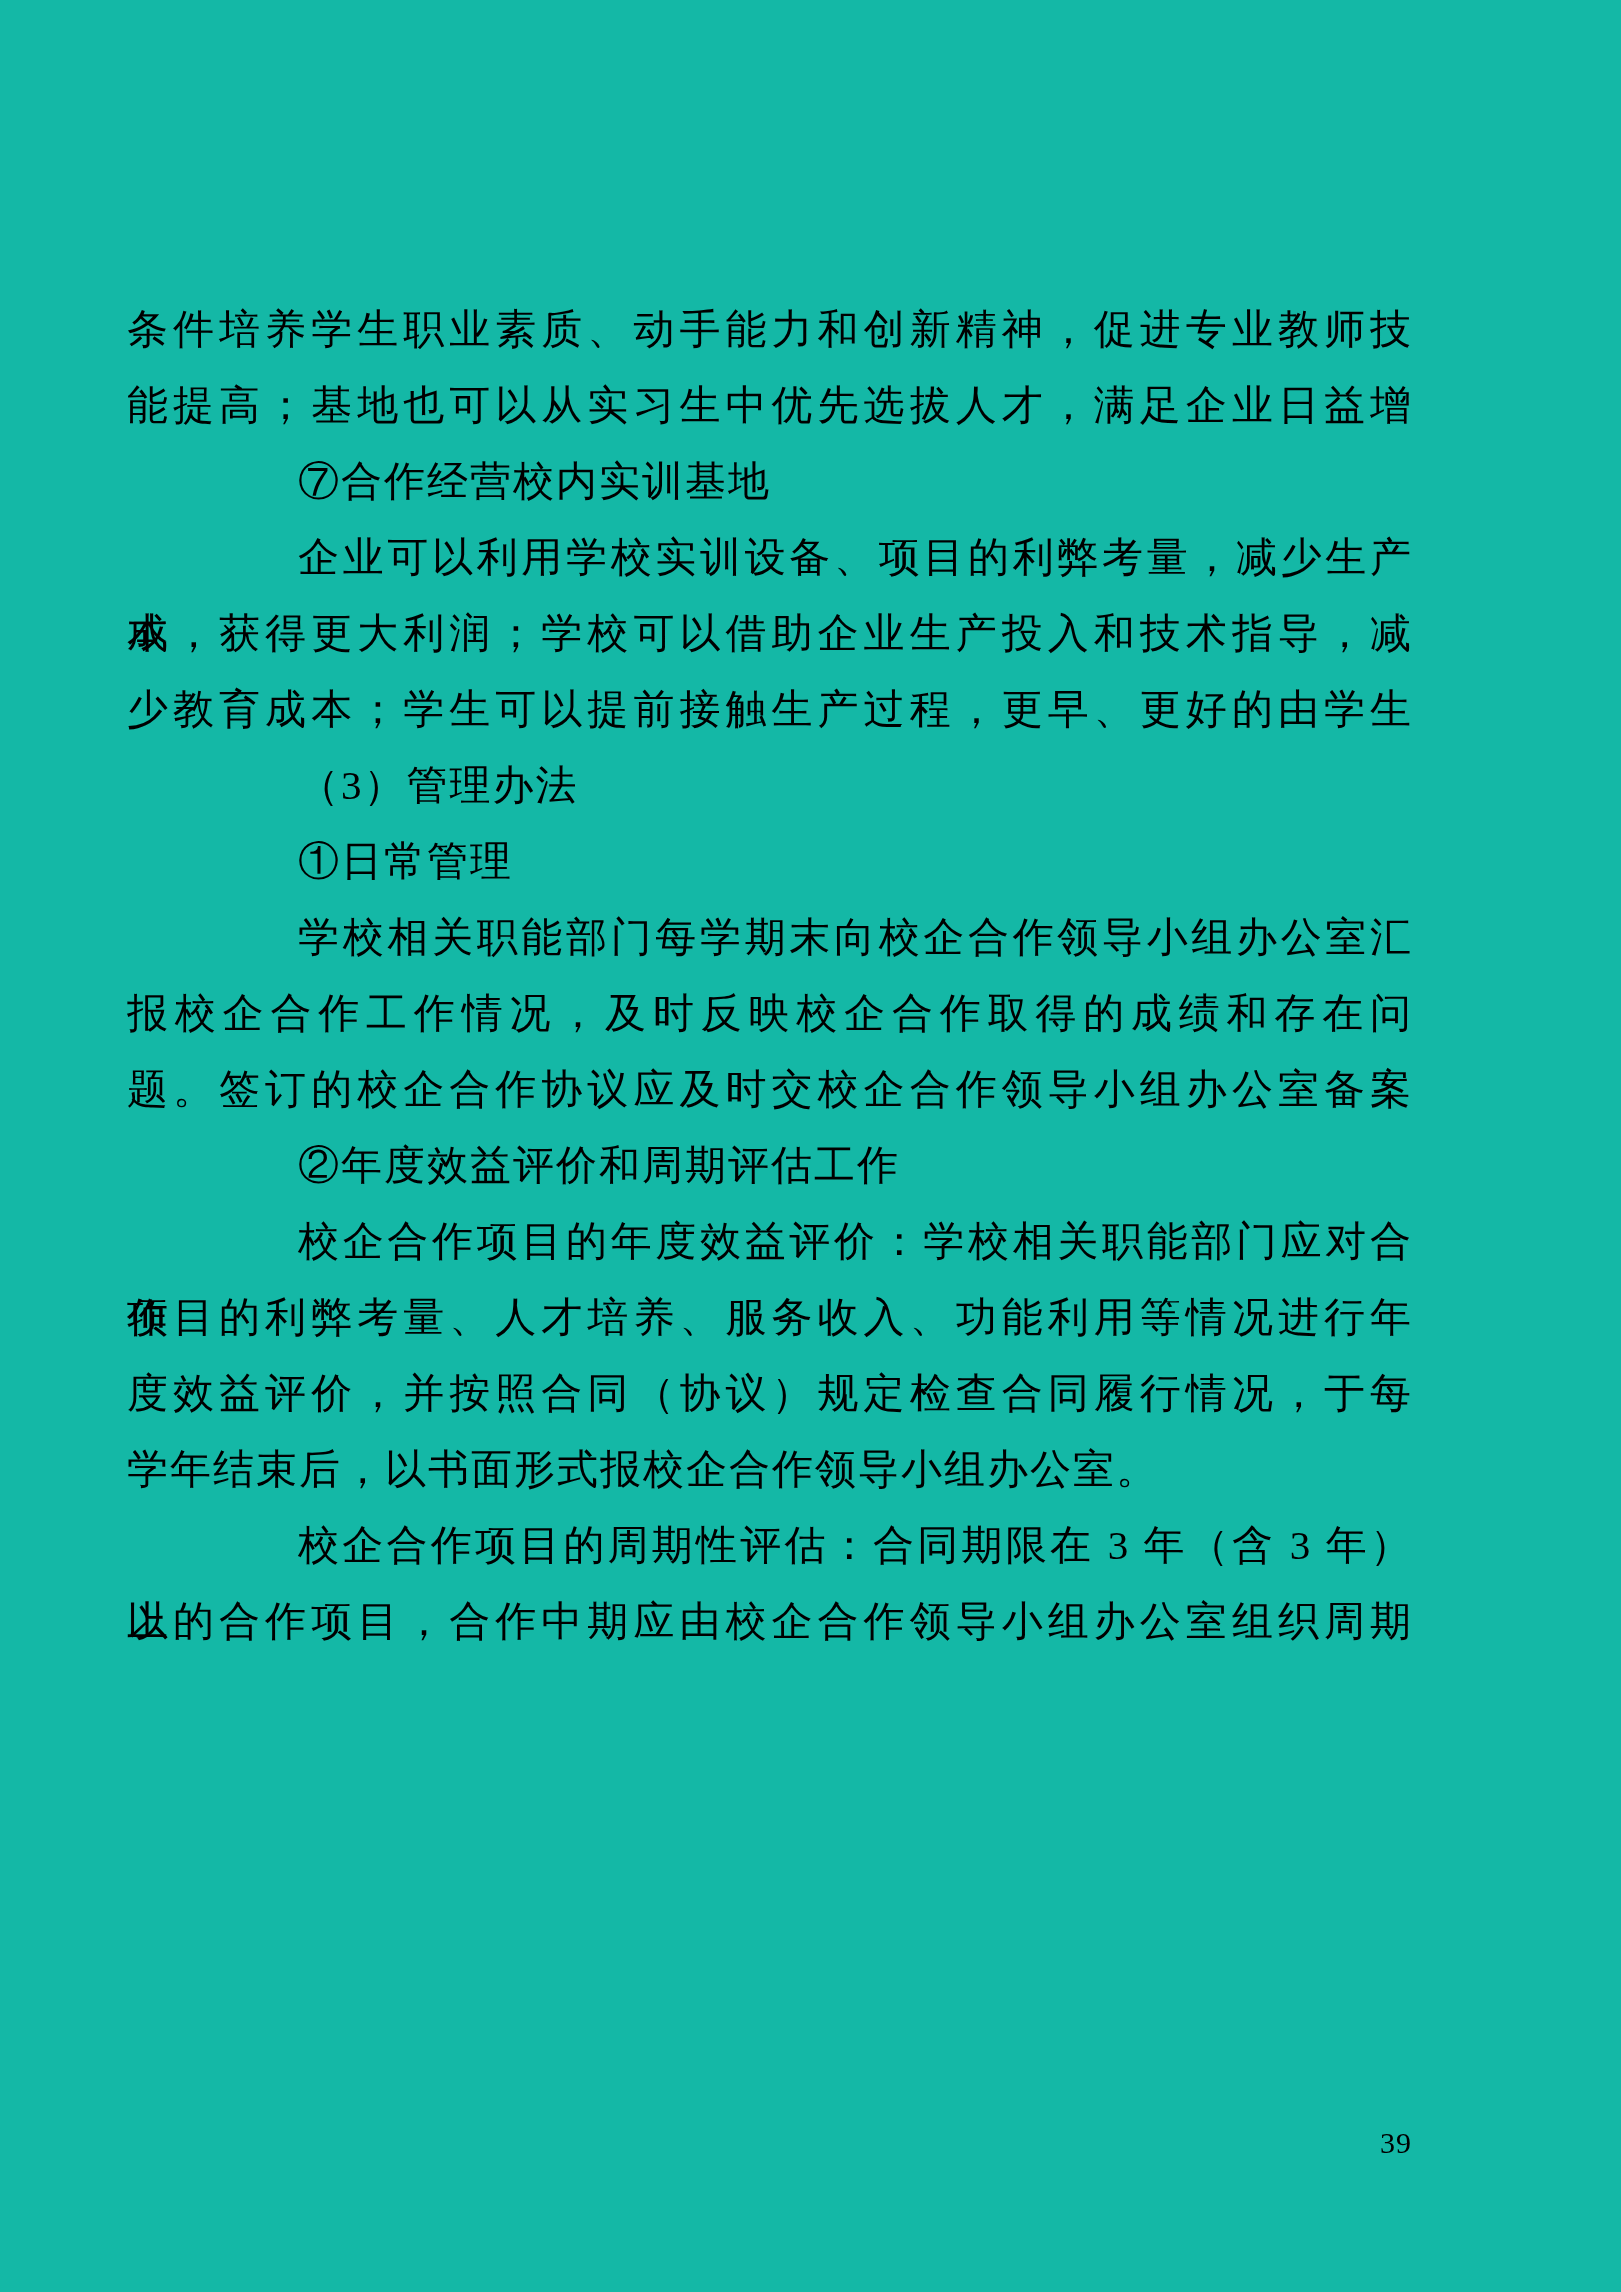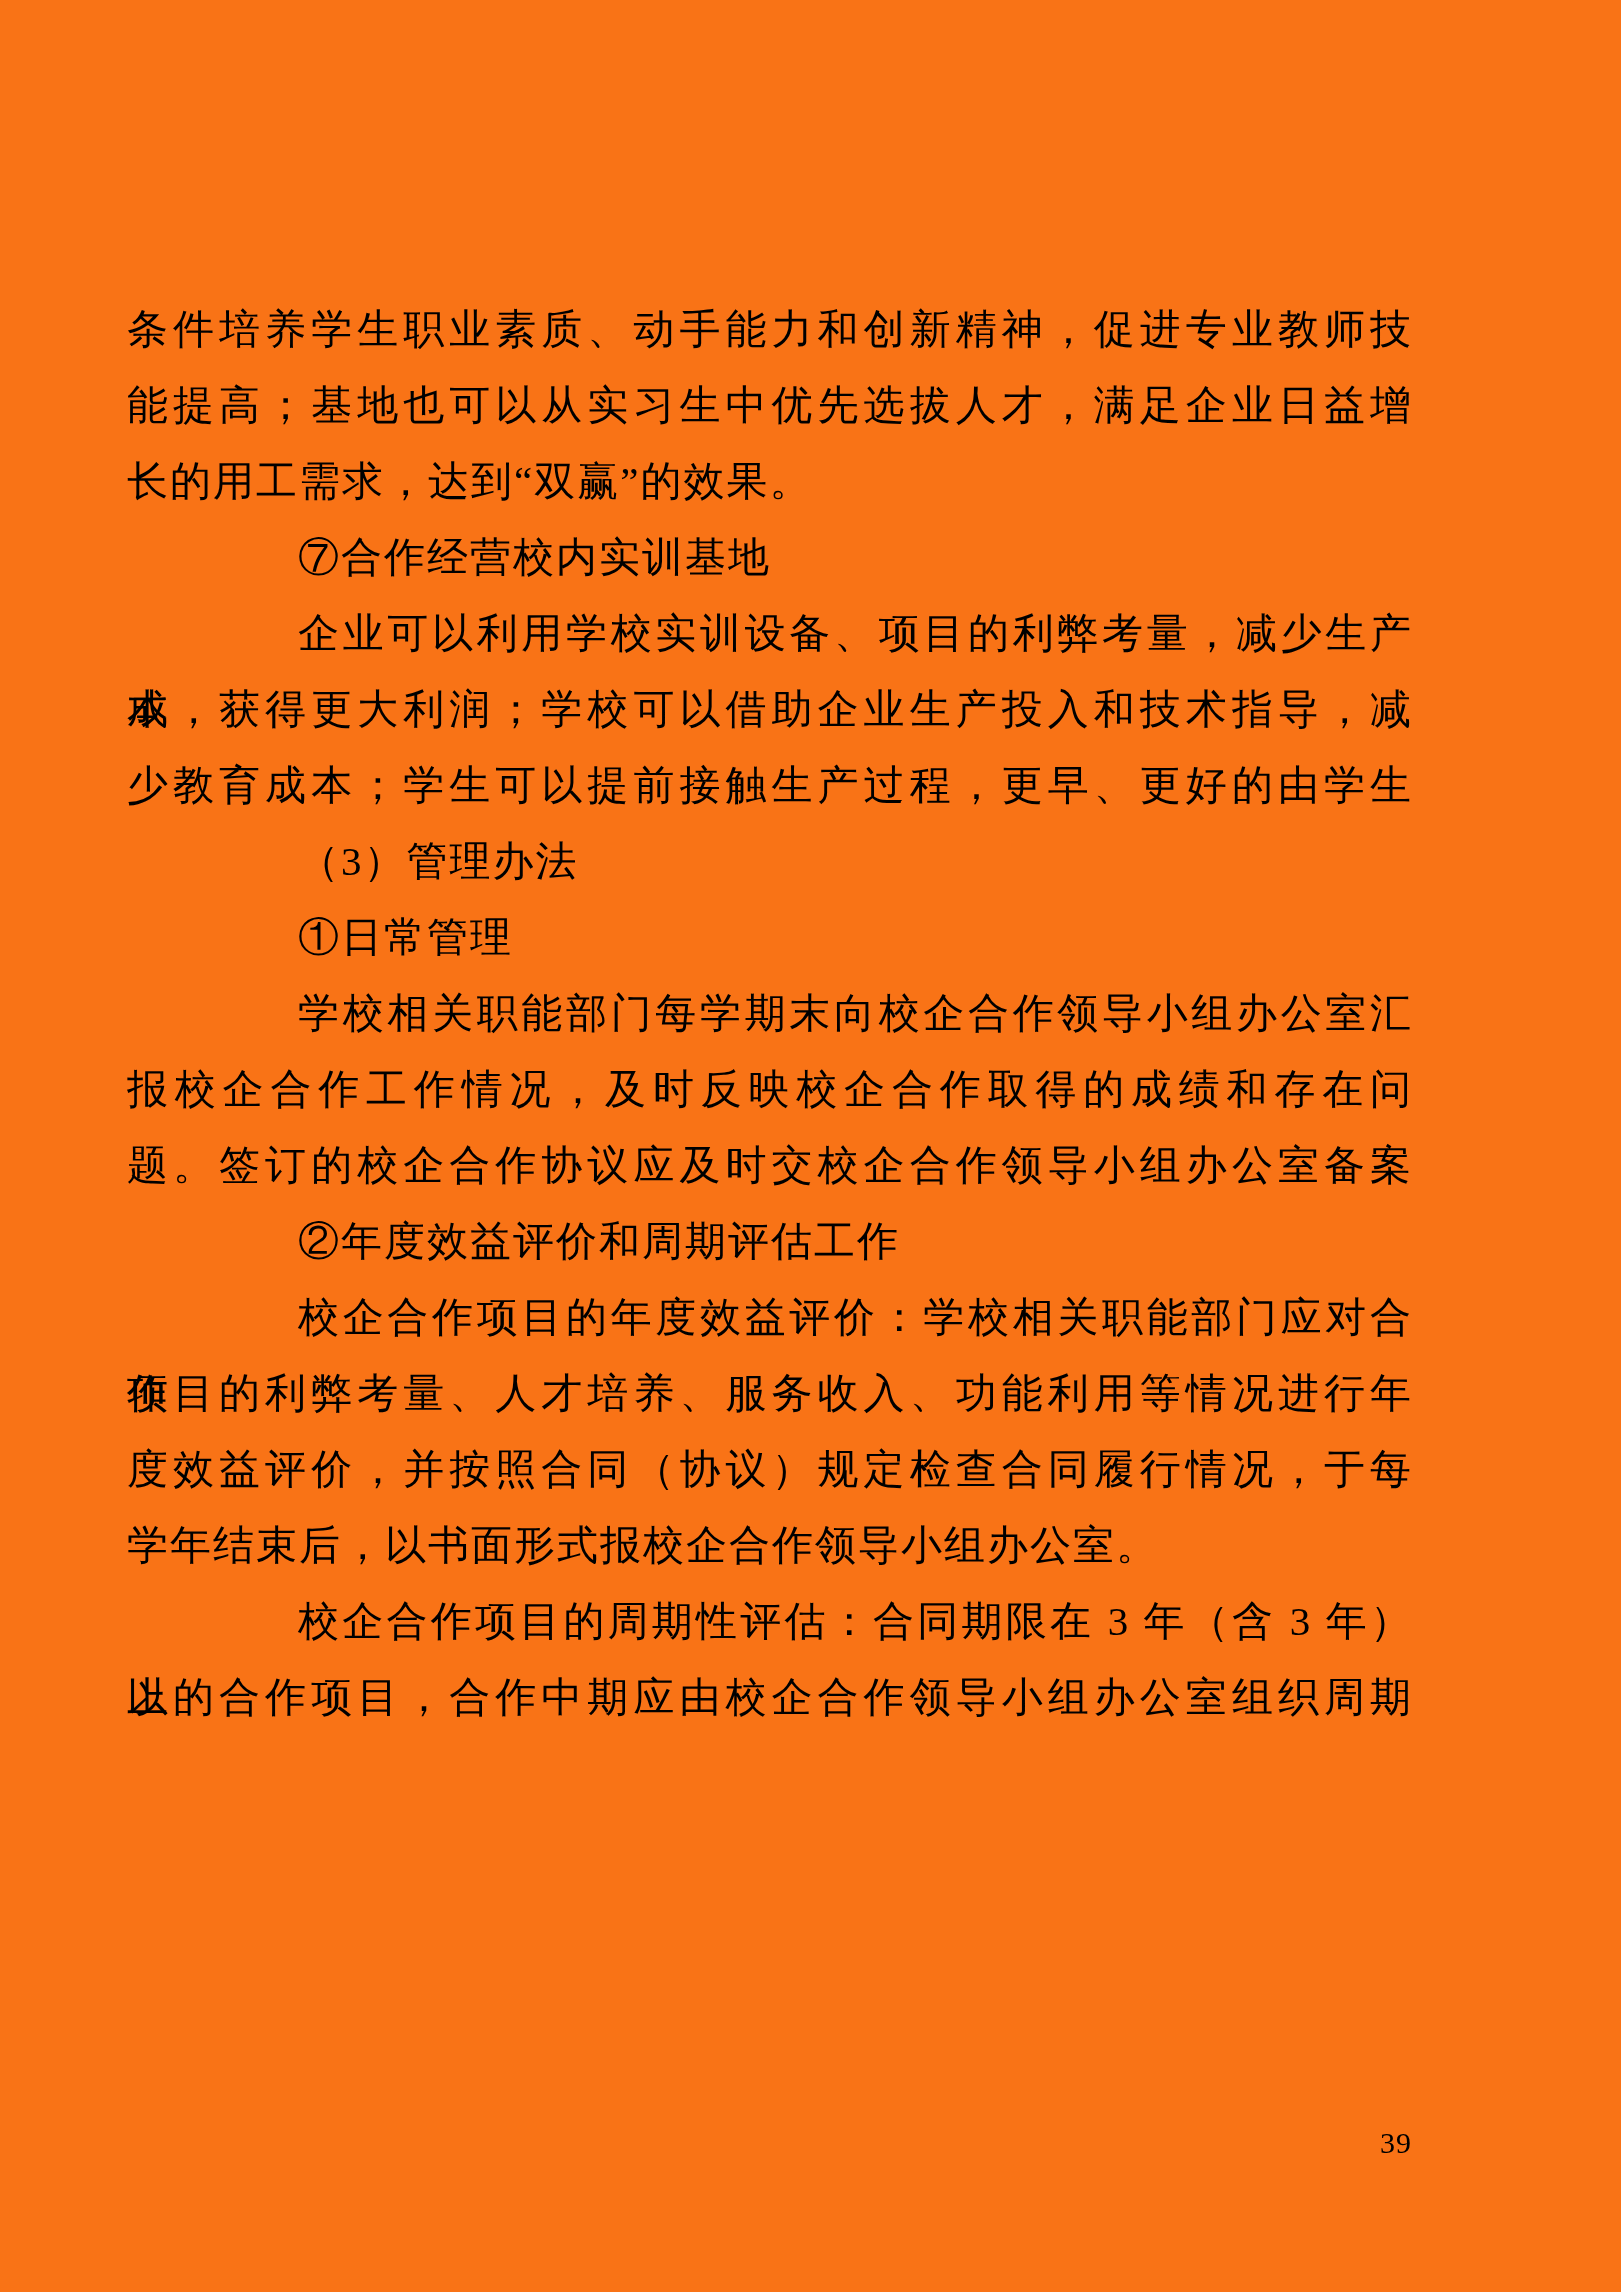--- a/index.html
+++ b/index.html
@@ -4,21 +4,21 @@
 <style>
   html, body {
     margin: 0;
     padding: 0;
     background: #888;
   }
   .page {
     position: relative;
     width: 1621px;
     height: 2293px;
-    background: #f97316;
+    background: #14b8a6;
     margin: 0 auto;
     overflow: hidden;
     font-family: "Liberation Serif", "DejaVu Serif", serif;
     color: #000000;
   }
   .text-body {
     position: absolute;
     left: 127px;
     top: 291px;
     width: 1286px;
@@ -51,21 +51,20 @@
     font-family: "Liberation Serif", "DejaVu Serif", serif;
   }
 </style>
 </head>
 <body>
 
 <div class="page">
   <div class="text-body">
     <div class="line fill">条件培养学生职业素质、动手能力和创新精神，促进专业教师技</div>
     <div class="line fill">能提高；基地也可以从实习生中优先选拔人才，满足企业日益增</div>
-    <div class="line">长的用工需求，达到“双赢”的效果。</div>
     <div class="line ind">⑦合作经营校内实训基地</div>
     <div class="line ind fill">企业可以利用学校实训设备、项目的利弊考量，减少生产成</div>
     <div class="line fill">本，获得更大利润；学校可以借助企业生产投入和技术指导，减</div>
     <div class="line fill">少教育成本；学生可以提前接触生产过程，更早、更好的由学生</div>
     <div class="line ind">（3）管理办法</div>
     <div class="line ind">①日常管理</div>
     <div class="line ind fill">学校相关职能部门每学期末向校企合作领导小组办公室汇</div>
     <div class="line fill">报校企合作工作情况，及时反映校企合作取得的成绩和存在问</div>
     <div class="line fill">题。签订的校企合作协议应及时交校企合作领导小组办公室备案</div>
     <div class="line ind">②年度效益评价和周期评估工作</div>

